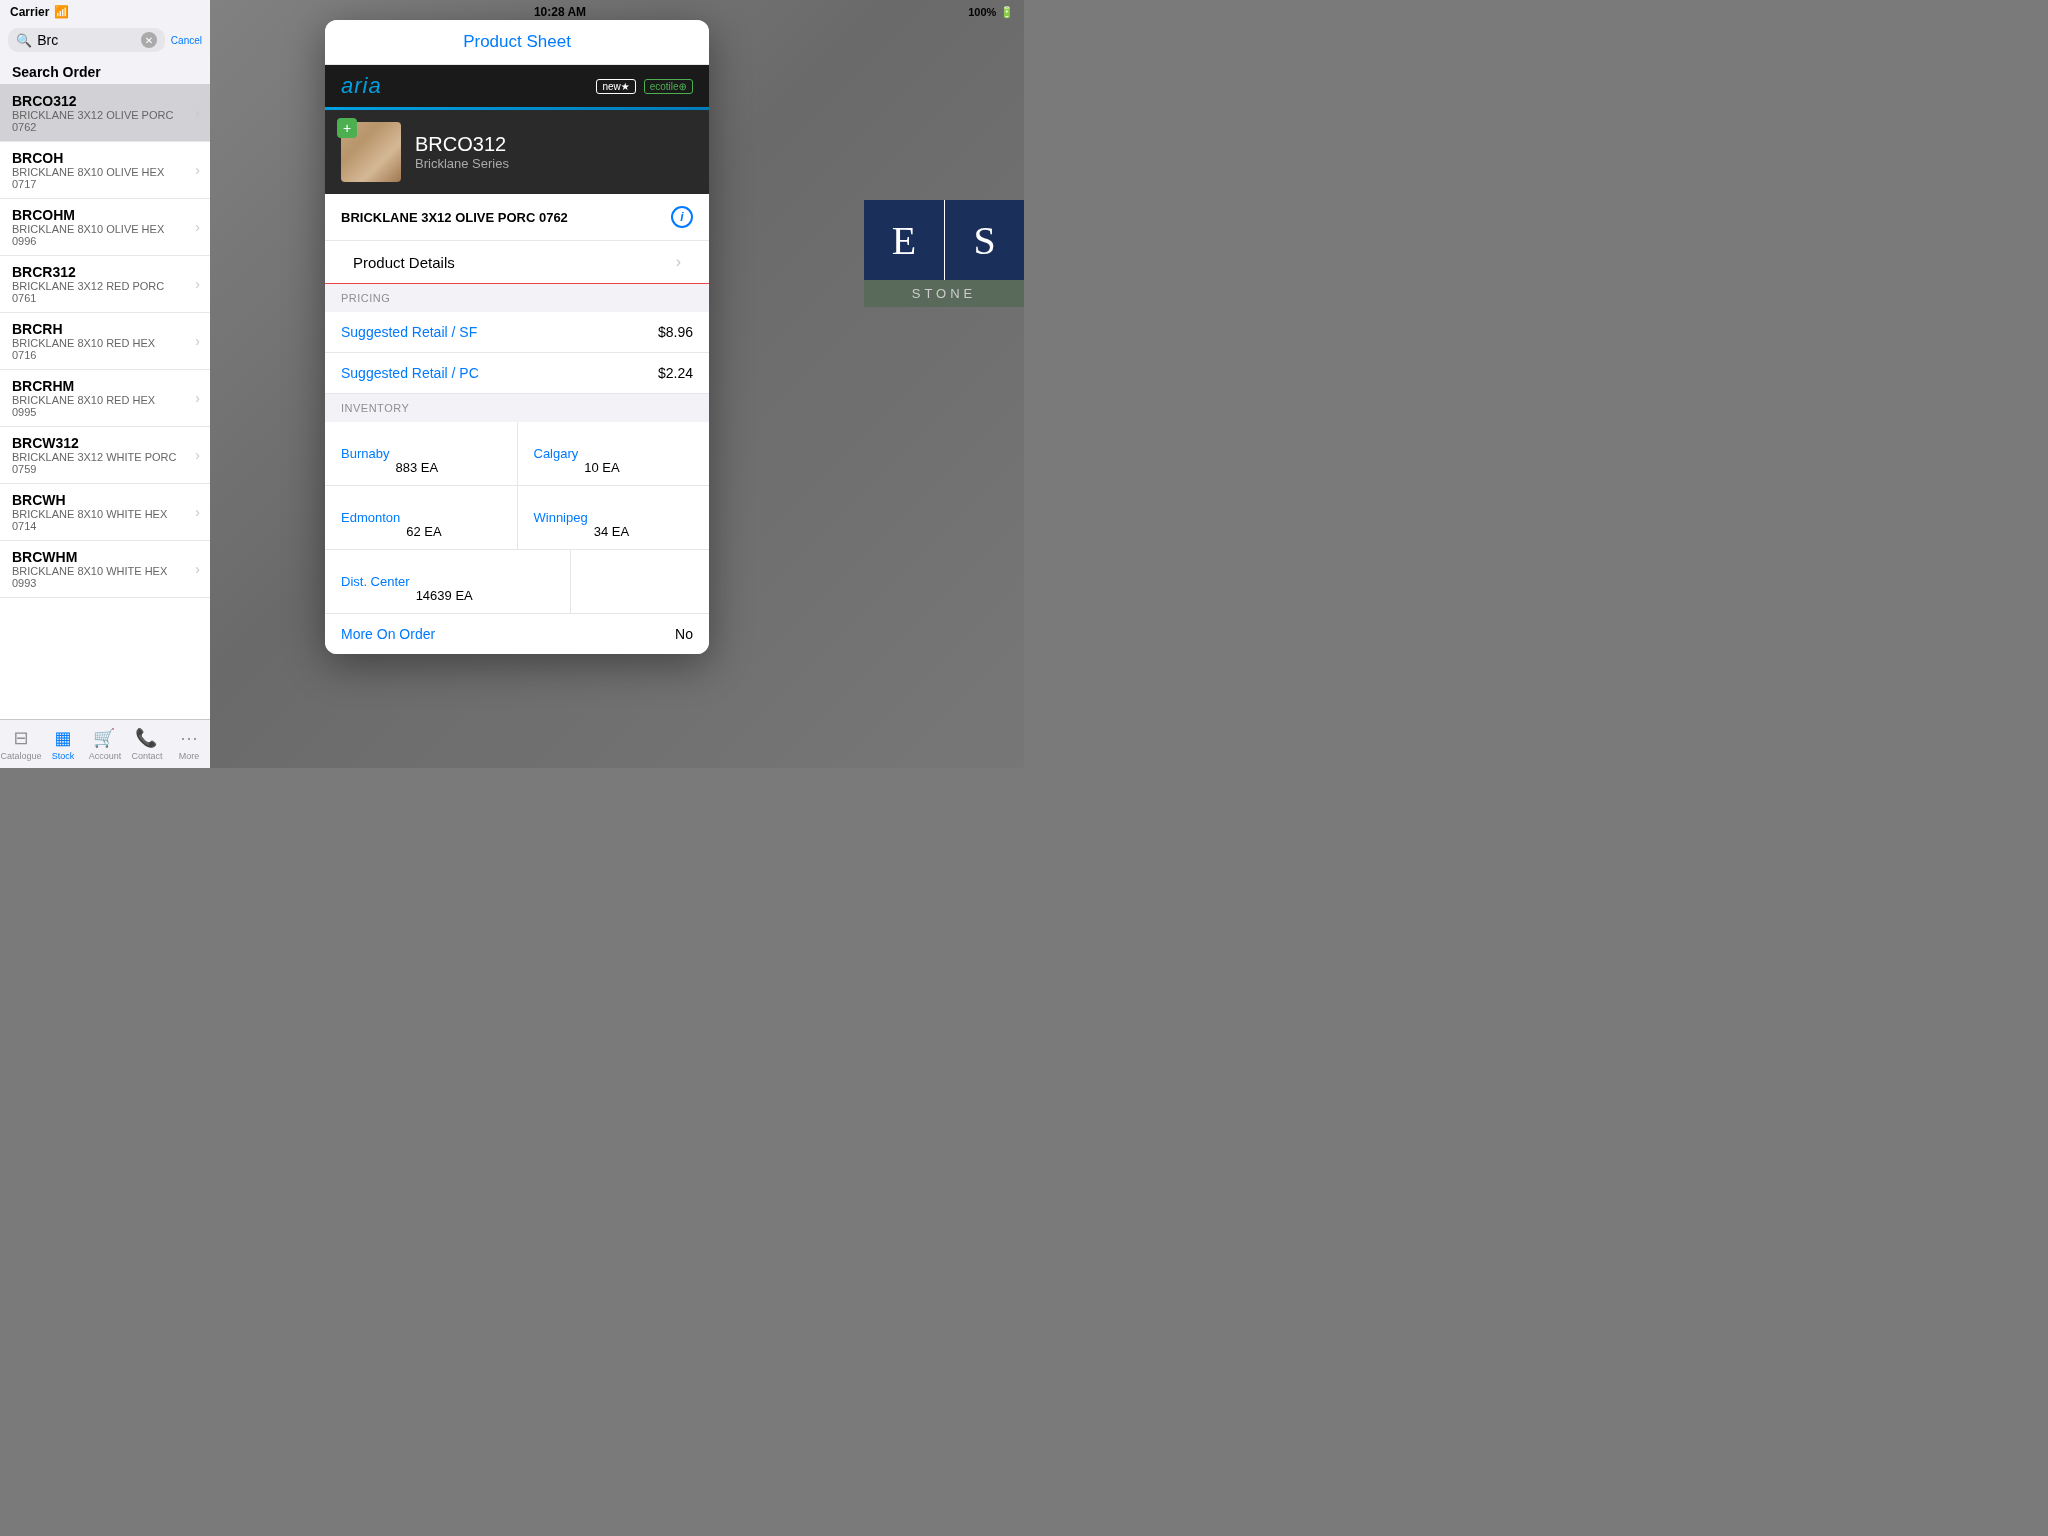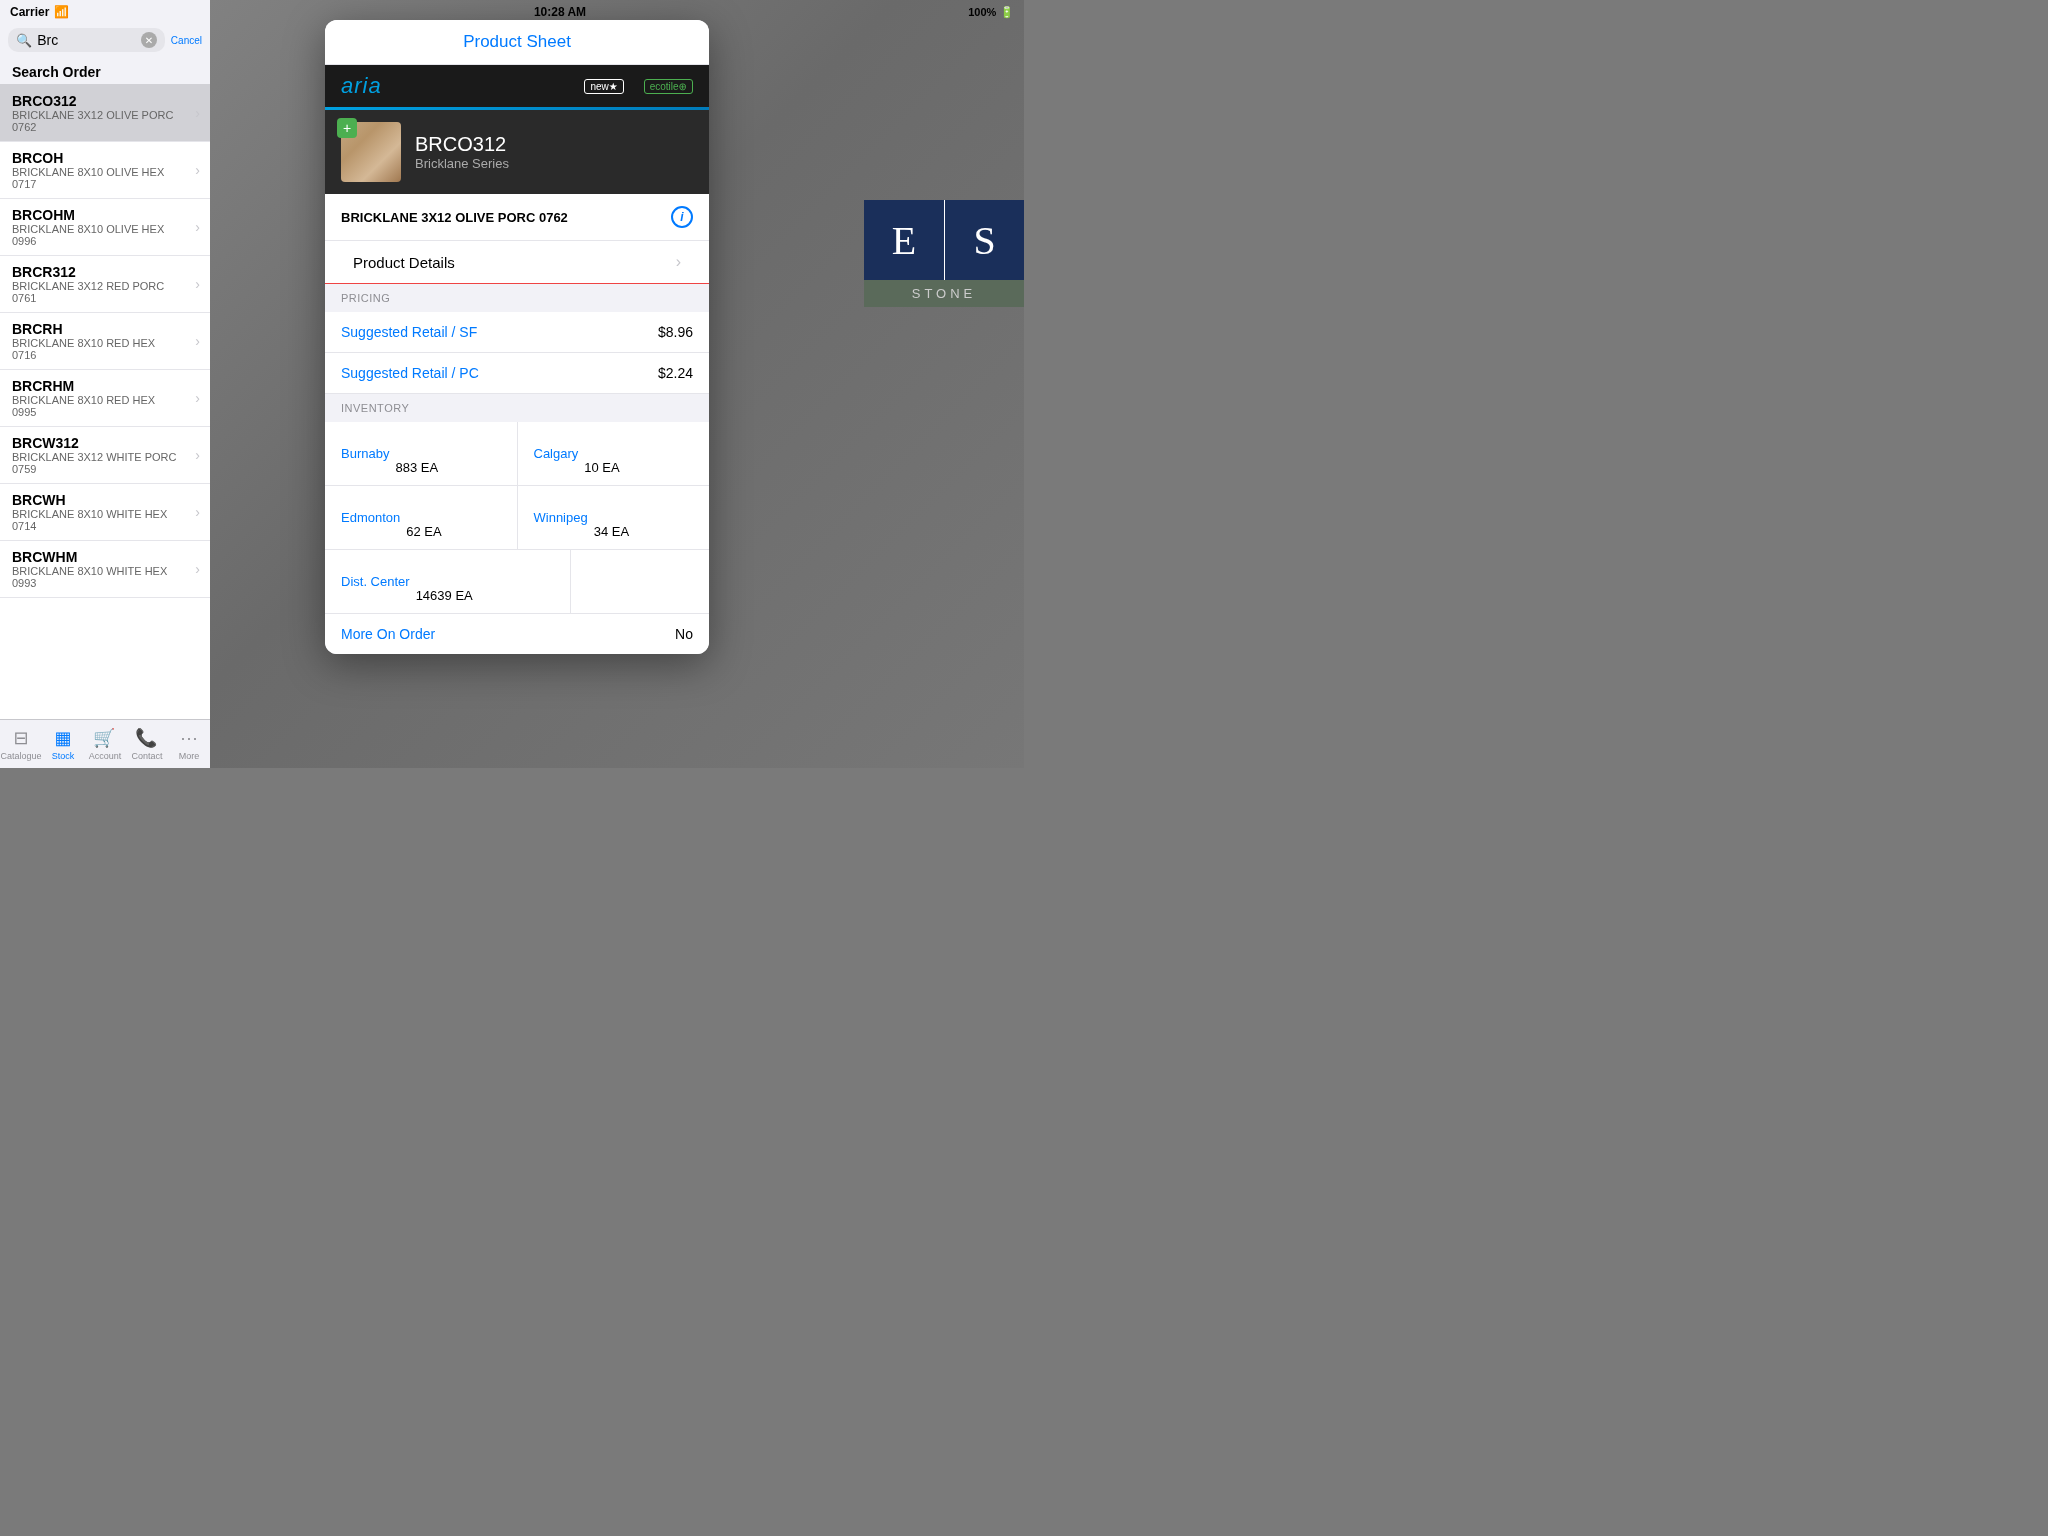--- a/index.html
+++ b/index.html
@@ -197,21 +197,21 @@
       justify-content: space-between;
     }
     .brand-logo {
       font-size: 22px;
       font-weight: 300;
       color: #fff;
       font-style: italic;
       letter-spacing: 1px;
     }
     .brand-logo span { color: #00a0e0; }
-    .brand-badges { display: flex; gap: 20px; align-items: center; }
+    .brand-badges { display: flex; gap: 8px; align-items: center; }
     .badge-new {
       color: #fff;
       font-size: 10px;
       border: 1px solid #fff;
       padding: 1px 5px;
       border-radius: 3px;
     }
     .badge-eco {
       font-size: 10px;
       color: #4caf50;

